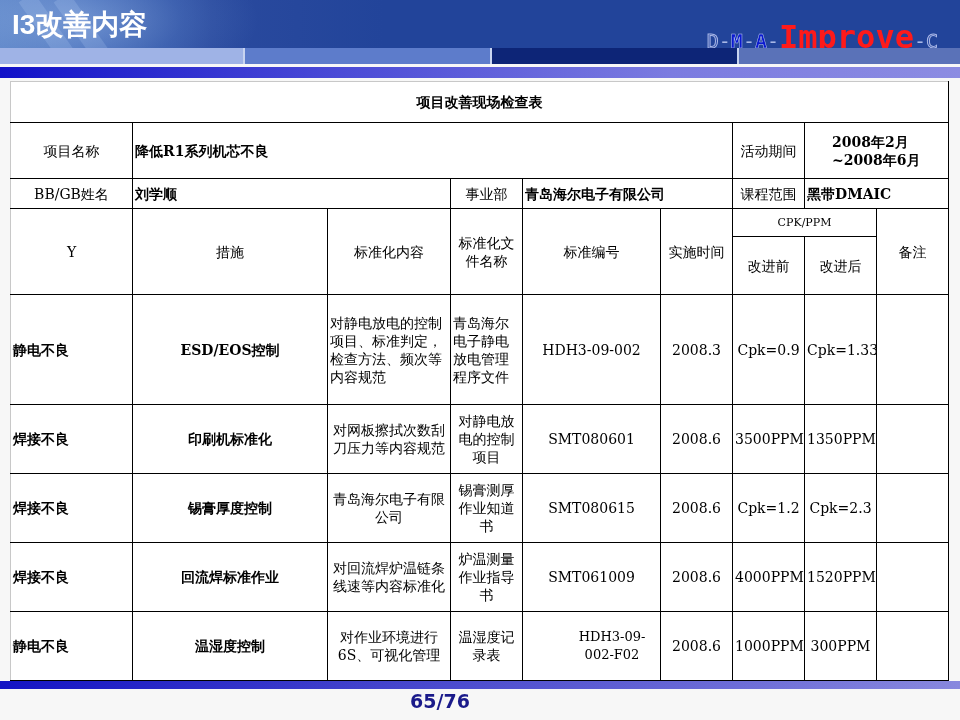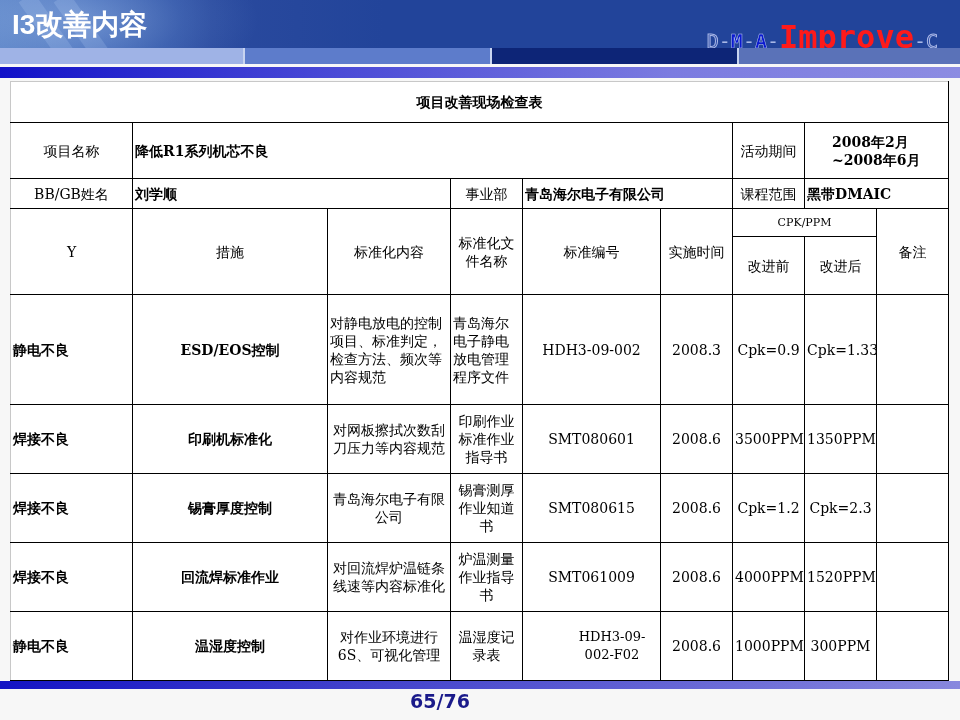--- a/index.html
+++ b/index.html
@@ -151,21 +151,21 @@
     <td class="c mono">HDH3-09-002</td>
     <td class="c mono">2008.3</td>
     <td class="c mono">Cpk=0.9</td>
     <td class="c mono">Cpk=1.33</td>
     <td class="c"></td>
   </tr>
   <tr style="height:69px;">
     <td class="l b leftcol">焊接不良</td>
     <td class="c b">印刷机标准化</td>
     <td class="c sans">对网板擦拭次数刮刀压力等内容规范</td>
-    <td class="c sans">印刷作业标准作业指导书</td>
+    <td class="c sans">对静电放电的控制项目</td>
     <td class="c mono">SMT080601</td>
     <td class="c mono">2008.6</td>
     <td class="c mono">3500PPM</td>
     <td class="c mono">1350PPM</td>
     <td class="c"></td>
   </tr>
   <tr style="height:69px;">
     <td class="l b leftcol">焊接不良</td>
     <td class="c b">锡膏厚度控制</td>
     <td class="c sans">青岛海尔电子有限公司</td>

